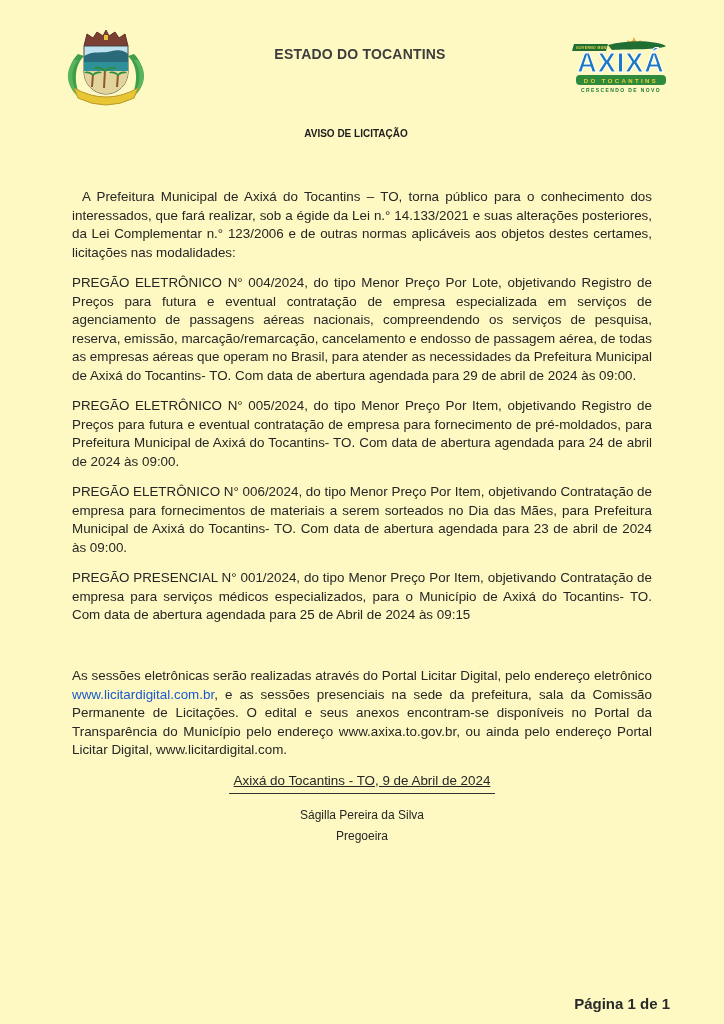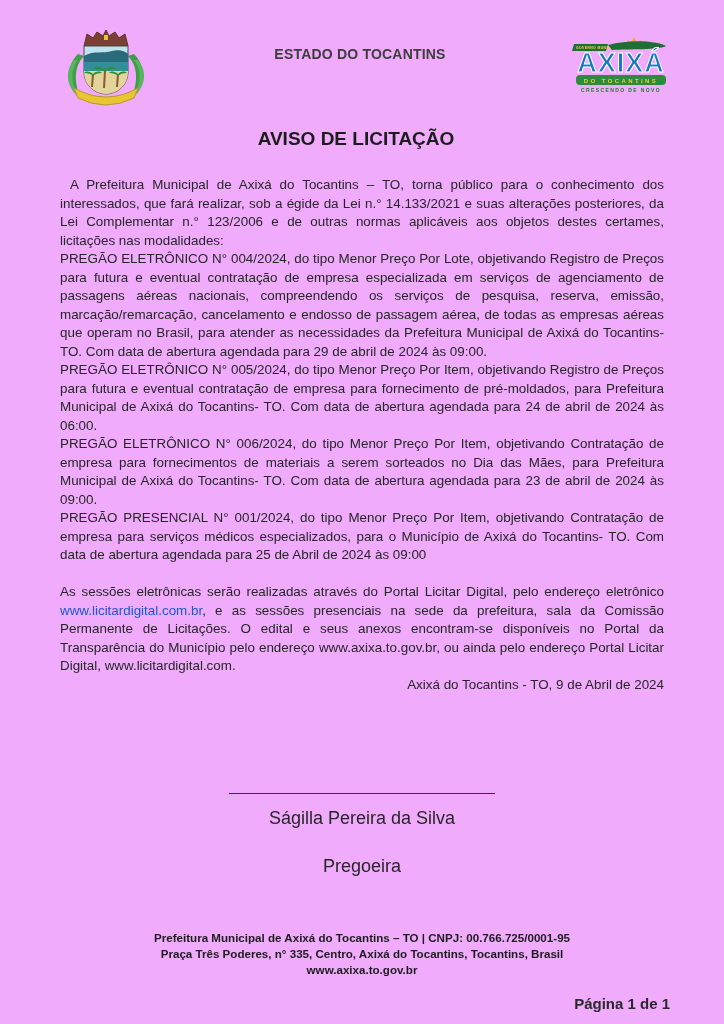--- a/index.html
+++ b/index.html
@@ -2,21 +2,21 @@
 <html lang="pt-BR"><head>
 <meta charset="utf-8">
 <style>
   * { margin: 0; padding: 0; box-sizing: border-box; }
   html, body { background: #888; }
   .page {
     position: relative;
     width: 724px;
     height: 1024px;
     margin: 0 auto;
-    background: #f0abfc;
+    background: #fef9c3;
     font-family: "Liberation Sans", sans-serif;
     color: #262626;
     overflow: hidden;
   }
   
   .header {
     position: absolute;
     top: 26px; left: 60px; right: 50px;
     display: flex;
     align-items: flex-start;
@@ -33,58 +33,59 @@
     line-height: 20px;
     color: #3d3d3d;
     letter-spacing: .2px;
   }
   
   .doc-title {
     position: absolute;
     top: 128px; left: 48px; right: 60px;
     text-align: center;
     font-weight: bold;
-    font-size: 19px;
+    font-size: 10px;
     color: #1c1c1c;
   }
   .doc-body {
     position: absolute;
     top: 176px; left: 60px;
     width: 604px;
     font-size: 13.4px;
     line-height: 18.5px;
     text-align: justify;
   }
-  .doc-body p { margin: 0; }
+  .doc-body p { margin: 12px; }
   .doc-body p.intro { text-indent: 10px; }
   .spacer { height: 18.5px; }
   .link {
     color: #1959d1;
     cursor: pointer;
   }
   .dateline {
     margin-top: 18.5px;
-    text-align: right;
+    text-align: center;
+    text-decoration: underline;
   }
   
   .signature {
     position: absolute;
     top: 793px; left: 60px;
     width: 604px;
     text-align: center;
-    font-size: 18px;
+    font-size: 12px;
   }
   .sig-rule {
     width: 266px;
     margin: 0 auto;
     border-bottom: 1.4px solid #333;
     height: 0;
   }
   .sig-name { margin-top: 14px; }
-  .sig-role { margin-top: 27px; }
+  .sig-role { margin-top: 7px; }
   
   .footer {
     position: absolute;
     left: 60px; bottom: 46px;
     width: 604px;
     text-align: center;
     font-weight: bold;
     font-size: 11.6px;
     line-height: 16px;
     color: #1c1c1c;
@@ -162,35 +163,30 @@
         <text x="53" y="56" text-anchor="middle" font-size="5" font-weight="bold" fill="#1f7a33" letter-spacing="1.4">CRESCENDO DE NOVO</text>
       </svg>
     </div>
   </div>
 
   <div class="doc-title">AVISO DE LICITAÇÃO</div>
 
   <div class="doc-body">
     <p class="intro">A Prefeitura Municipal de Axixá do Tocantins – TO, torna público para o conhecimento dos interessados, que fará realizar, sob a égide da Lei n.° 14.133/2021 e suas alterações posteriores, da Lei Complementar n.° 123/2006 e de outras normas aplicáveis aos objetos destes certames, licitações nas modalidades:</p>
     <p>PREGÃO ELETRÔNICO N° 004/2024, do tipo Menor Preço Por Lote, objetivando Registro de Preços para futura e eventual contratação de empresa especializada em serviços de agenciamento de passagens aéreas nacionais, compreendendo os serviços de pesquisa, reserva, emissão, marcação/remarcação, cancelamento e endosso de passagem aérea, de todas as empresas aéreas que operam no Brasil, para atender as necessidades da Prefeitura Municipal de Axixá do Tocantins- TO. Com data de abertura agendada para 29 de abril de 2024 às 09:00.</p>
-    <p>PREGÃO ELETRÔNICO N° 005/2024, do tipo Menor Preço Por Item, objetivando Registro de Preços para futura e eventual contratação de empresa para fornecimento de pré-moldados, para Prefeitura Municipal de Axixá do Tocantins- TO. Com data de abertura agendada para 24 de abril de 2024 às 06:00.</p>
+    <p>PREGÃO ELETRÔNICO N° 005/2024, do tipo Menor Preço Por Item, objetivando Registro de Preços para futura e eventual contratação de empresa para fornecimento de pré-moldados, para Prefeitura Municipal de Axixá do Tocantins- TO. Com data de abertura agendada para 24 de abril de 2024 às 09:00.</p>
     <p>PREGÃO ELETRÔNICO N° 006/2024, do tipo Menor Preço Por Item, objetivando Contratação de empresa para fornecimentos de materiais a serem sorteados no Dia das Mães, para Prefeitura Municipal de Axixá do Tocantins- TO. Com data de abertura agendada para 23 de abril de 2024 às 09:00.</p>
-    <p>PREGÃO PRESENCIAL N° 001/2024, do tipo Menor Preço Por Item, objetivando Contratação de empresa para serviços médicos especializados, para o Município de Axixá do Tocantins- TO. Com data de abertura agendada para 25 de Abril de 2024 às 09:00</p>
+    <p>PREGÃO PRESENCIAL N° 001/2024, do tipo Menor Preço Por Item, objetivando Contratação de empresa para serviços médicos especializados, para o Município de Axixá do Tocantins- TO. Com data de abertura agendada para 25 de Abril de 2024 às 09:15</p>
     <div class="spacer"></div>
     <p><span>As sessões eletrônicas serão realizadas através do Portal Licitar Digital, pelo endereço eletrônico </span><span class="link">www.licitardigital.com.br</span><span>, e as sessões presenciais na sede da prefeitura, sala da Comissão Permanente de Licitações. O edital e seus anexos encontram-se disponíveis no Portal da Transparência do Município pelo endereço www.axixa.to.gov.br, ou ainda pelo endereço Portal Licitar Digital, www.licitardigital.com.</span></p>
     <p class="dateline">Axixá do Tocantins - TO, 9 de Abril de 2024</p>
   </div>
 
   <div class="signature">
     <div class="sig-rule"></div>
     <div class="sig-name">Ságilla Pereira da Silva</div>
     <div class="sig-role">Pregoeira</div>
   </div>
 
-  <div class="footer">
-    <div>Prefeitura Municipal de Axixá do Tocantins – TO | CNPJ: 00.766.725/0001-95</div>
-    <div>Praça Três Poderes, n° 335, Centro, Axixá do Tocantins, Tocantins, Brasil</div>
-    <div>www.axixa.to.gov.br</div>
-  </div>
 
   <div class="page-number">Página 1 de 1</div>
 
 </div>
 
 </body></html>

